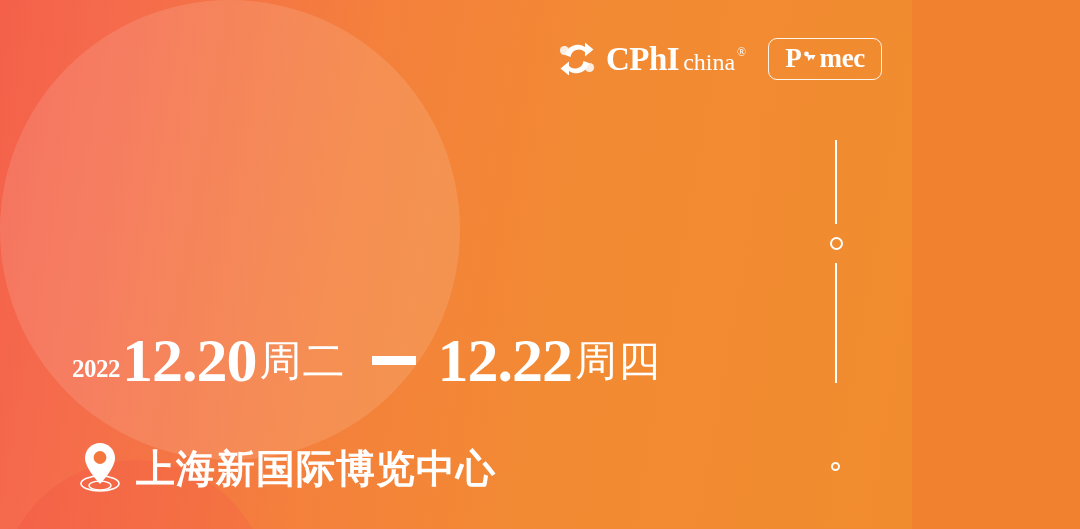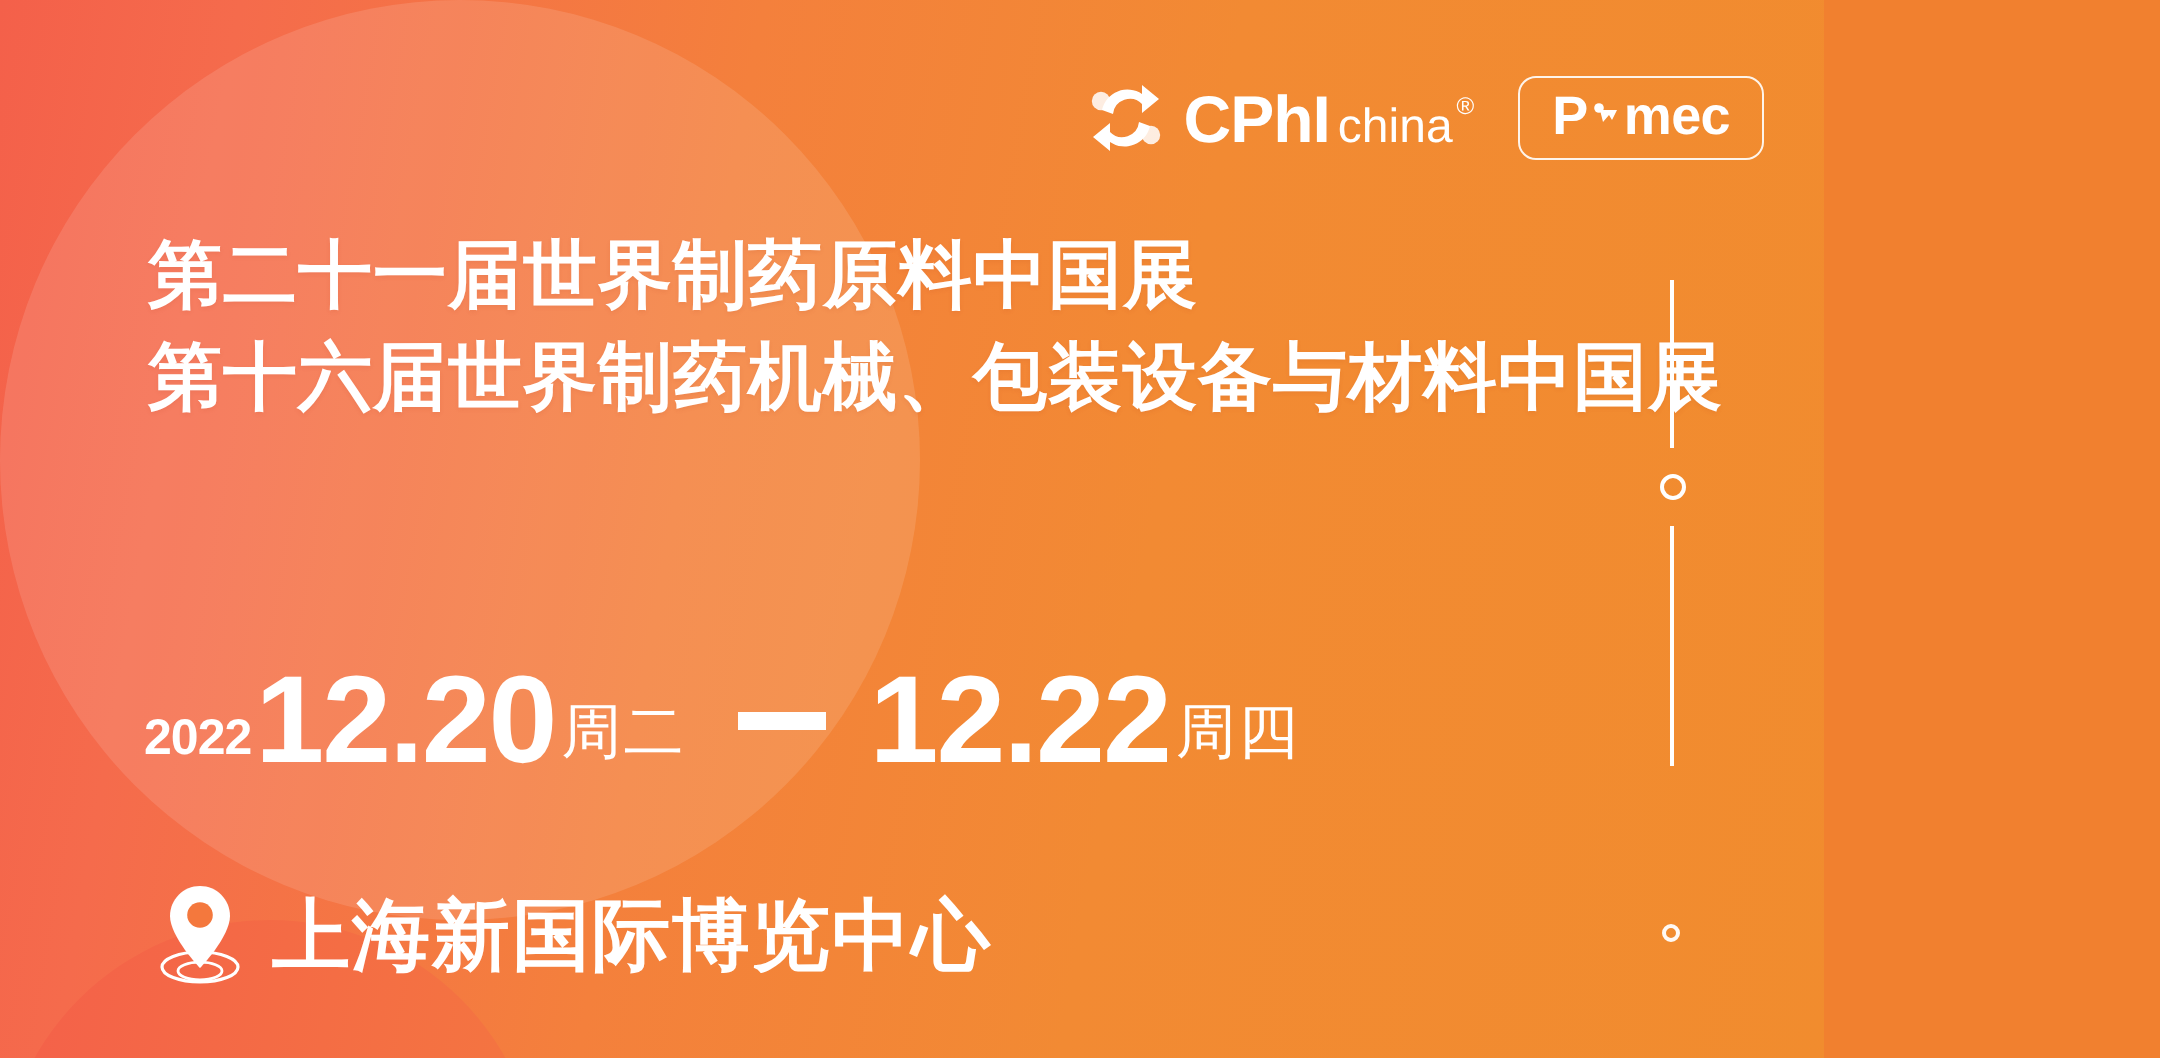--- a/index.html
+++ b/index.html
@@ -7,20 +7,21 @@
     width:1080px; height:529px;
     font-family:"Liberation Sans","DejaVu Sans",sans-serif;
     overflow:hidden; background:#F1802F;
   }
 
   #banner{
     position:relative;
     width:912px; height:529px;
     overflow:hidden;
     background:linear-gradient(100deg,#F4604A 0%,#F56B4C 12%,#F4803C 38%,#F28A33 62%,#F18C2E 100%);
+    font-family:Liberation Serif, serif;
   }
 
   
   .bg-layer{ position:absolute; inset:0; overflow:hidden; pointer-events:none; }
 
   
   .d1{
     left:-110px; top:-150px; width:460px; height:460px;
     border-radius:50%;
     background:rgba(255,255,255,0.12);
@@ -89,21 +90,21 @@
   .year{
     display:flex; flex-direction:row;
     font-size:25px; font-weight:bold; line-height:1.14;
     margin-right:2px; margin-bottom:6px; letter-spacing:-0.5px;
   }
   .big-date{
     font-size:62px; font-weight:bold; line-height:0.92;
     letter-spacing:-1px;
   }
   .weekday{
-    font-size:30px; font-weight:normal; line-height:1;
+    font-size:42px; font-weight:normal; line-height:1;
     margin-left:3px; margin-bottom:7px; letter-spacing:1px;
   }
   .dash{
     width:44px; height:9px; background:#ffffff;
     margin:0 22px 24px 26px;
   }
 
   
   .venue{
     position:absolute; left:70px; top:437px;
@@ -166,24 +167,20 @@
             <circle cx="4.5" cy="7" r="2.4" fill="#ffffff"></circle>
             <path d="M5 8 L13.5 8 L11 13 L9.5 10.5 L6.5 14 Z" fill="#ffffff"></path>
           </svg>
         </span>
         <span>mec</span>
       </span>
     </div>
 
   </div>
 
-  <div class="headlines">
-    <div class="h-line">第二十一届世界制药原料中国展</div>
-    <div class="h-line">第十六届世界制药机械、包装设备与材料中国展</div>
-  </div>
 
 
   <div class="date-row">
     <div class="year">
       <span>20</span>
       <span>22</span>
     </div>
     <div class="big-date">12.20</div>
     <div class="weekday">周二</div>
     <div class="dash"></div>

